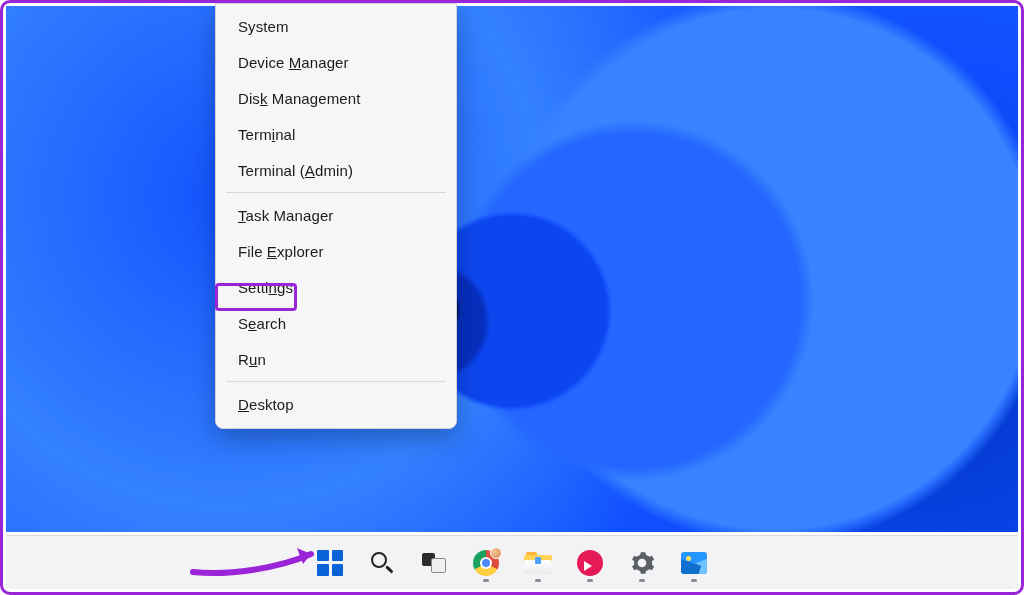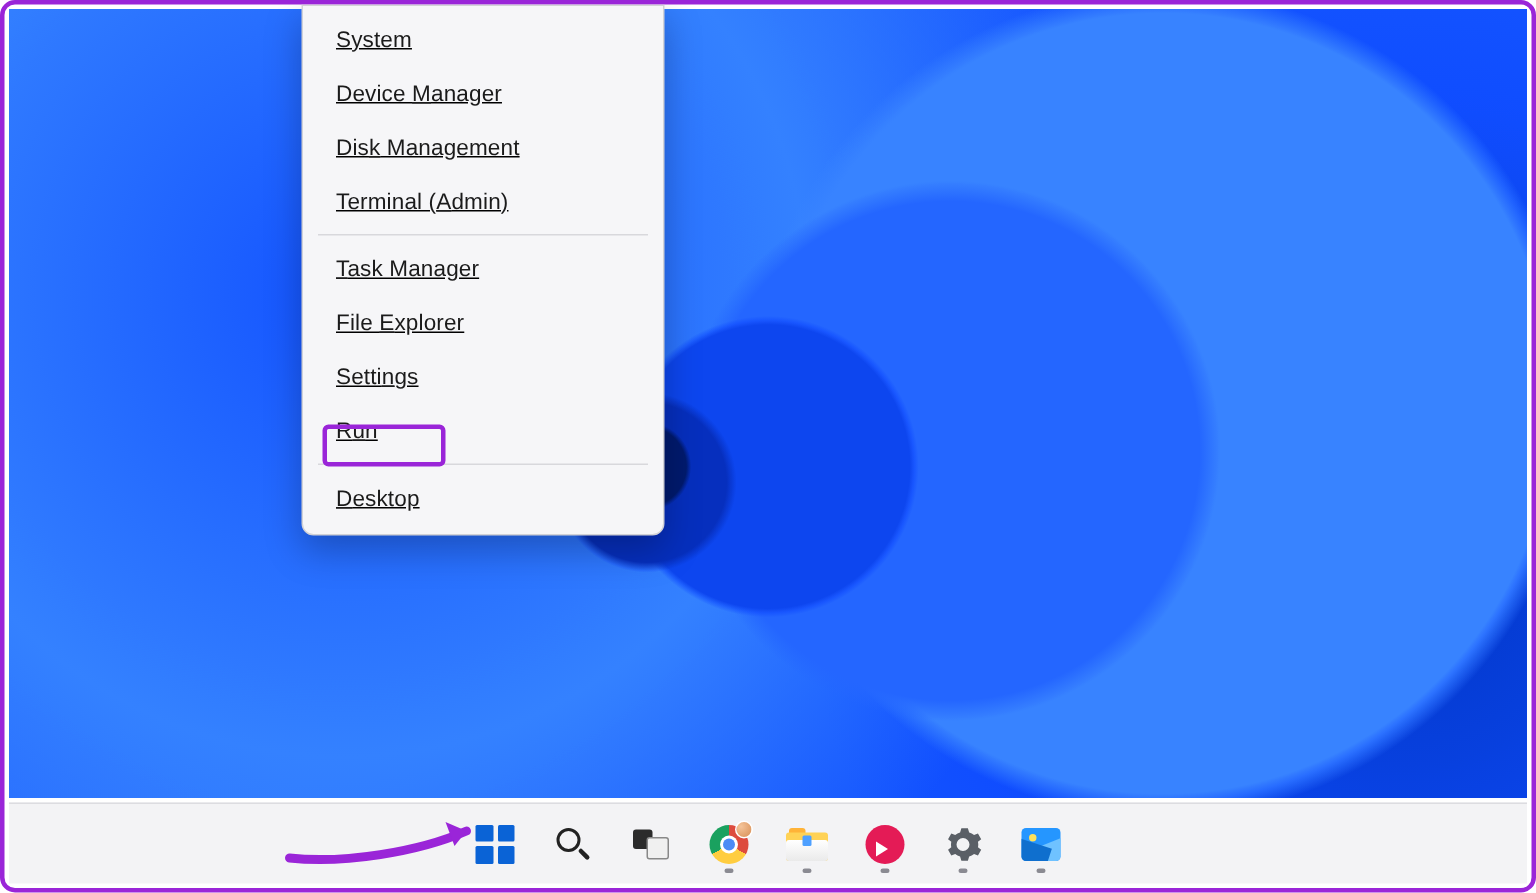--- a/index.html
+++ b/index.html
@@ -16,25 +16,24 @@
       radial-gradient(circle at 62% 56%, #2a66ff 0%, #2a66ff 24%, transparent 26%),
       radial-gradient(circle at 76% 50%, #3e82ff 0%, #3e82ff 32%, transparent 34%),
       radial-gradient(circle at 22% 36%, #1a54ff 0%, #3a80ff 36%, transparent 60%),
       radial-gradient(circle at 92% 70%, #0636b8 0%, #1a54ff 40%, transparent 70%),
       linear-gradient(125deg, #1a54ff 0%, #2e6bff 40%, #0a2fb1 100%);
     filter: saturate(1.1);
   }
 
   
   .context-menu {
-    position: absolute; left: 198px; top: 0; width: 242px;
+    position: absolute; left: 212px; top: 0; width: 242px;
     background: #f6f6f8; border: 1px solid #d2d2d6; border-radius: 0 0 8px 8px;
     box-shadow: 0 10px 24px rgba(0,0,0,0.25);
     padding: 4px 0 6px 0;
-    text-decoration: underline;
   }
   .menu-item {
     display: flex; align-items: center; justify-content: space-between;
     height: 36px; padding: 0 18px 0 22px;
     font-size: 15px; color: #1b1b1b; cursor: default;
     letter-spacing: 0.1px;
   }
   .menu-item .u { text-decoration: underline; }
   .menu-item .chev { font-size: 13px; color: #555; margin-right: -4px; }
   .sep { height: 1px; background: #d8d8dc; margin: 4px 10px; }
@@ -112,33 +111,39 @@
       <div class="menu-item">
         <span>System</span>
       </div>
       <div class="menu-item">
         <span>Device <span class="u">M</span>anager</span>
       </div>
       <div class="menu-item">
         <span>Dis<span class="u">k</span> Management</span>
       </div>
       <div class="menu-item">
+        <span>Term<span class="u">i</span>nal</span>
+      </div>
+      <div class="menu-item">
         <span>Terminal (<span class="u">A</span>dmin)</span>
       </div>
     </div>
   <div class="sep"></div>
   <div id="grp2">
       <div class="menu-item">
         <span><span class="u">T</span>ask Manager</span>
       </div>
       <div class="menu-item">
         <span>File <span class="u">E</span>xplorer</span>
       </div>
       <div class="menu-item">
         <span>Setti<span class="u">n</span>gs</span>
+      </div>
+      <div class="menu-item">
+        <span>S<span class="u">e</span>arch</span>
       </div>
       <div class="menu-item">
         <span>R<span class="u">u</span>n</span>
       </div>
     </div>
   <div class="sep"></div>
   <div id="grp3">
       <div class="menu-item">
         <span><span class="u">D</span>esktop</span>
       </div>

